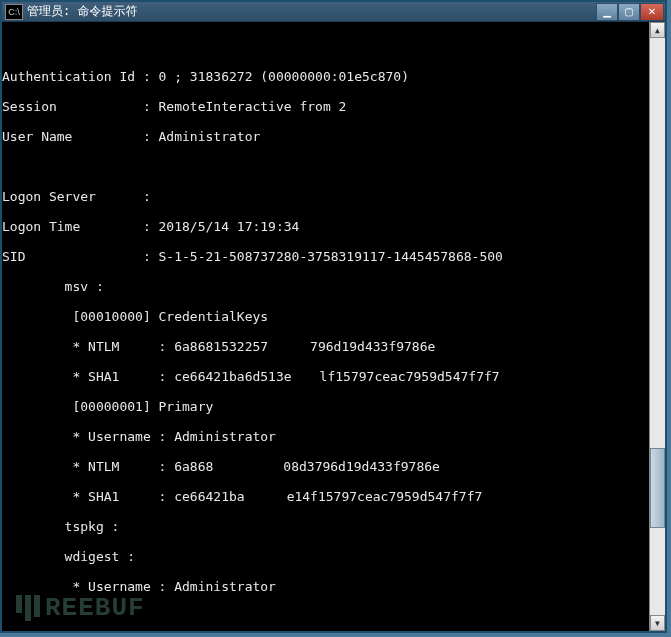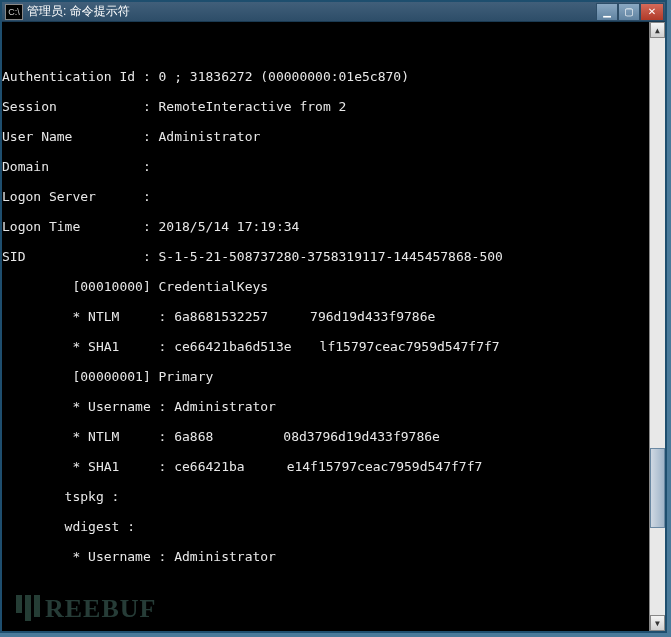--- a/index.html
+++ b/index.html
@@ -40,20 +40,21 @@
     display: flex;
     align-items: center;
     justify-content: center;
     font-size: 9px;
     color: #ccc;
     margin-right: 4px;
   }
   .titlebar .title-text {
     flex: 1;
     white-space: nowrap;
+    font-family: Liberation Mono, monospace;
   }
   .title-buttons {
     display: flex;
     height: 18px;
     margin-right: 1px;
   }
   .title-btn {
     width: 22px;
     height: 18px;
     background: linear-gradient(to bottom, #8aa8c2, #5f82a0);
@@ -129,21 +130,21 @@
     vertical-align: -2px;
   }
   .redact.s  { width: 28px; }
   .redact.m  { width: 42px; }
   .redact.l  { width: 70px; }
   .redact.xl { width: 95px; }
   .watermark {
     position: absolute;
     left: 14px;
     bottom: 10px;
-    font-family: Liberation Serif, serif;
+    font-family: Liberation Mono, monospace;
     font-size: 26px;
     font-weight: bold;
     color: rgba(70, 110, 100, 0.55);
     letter-spacing: 1px;
     pointer-events: none;
     display: flex;
     align-items: center;
   }
   .watermark .bars {
     display: inline-flex;
@@ -169,24 +170,25 @@
       <div class="title-btn">▢</div>
       <div class="title-btn close">✕</div>
     </div>
   </div>
 
   <div class="term-body">
 <span class="line"></span>
 <span class="line">Authentication Id : 0 ; 31836272 (00000000:01e5c870)</span>
 <span class="line">Session           : RemoteInteractive from 2</span>
 <span class="line">User Name         : Administrator</span>
-<span class="line"><span>Domain            : </span><span class="redact xl"></span></span>
+<span class="line"><span class="redact xl"></span></span>
 <span class="line"><span>Logon Server      : </span><span class="redact xl"></span></span>
 <span class="line">Logon Time        : 2018/5/14 17:19:34</span>
 <span class="line">SID               : S-1-5-21-508737280-3758319117-1445457868-500</span>
+<span class="line">        msv :</span>
 <span class="line">         [00010000] CredentialKeys</span>
 <span class="line"><span>         * NTLM     : 6a8681532257</span><span class="redact m"></span><span>796d19d433f9786e</span></span>
 <span class="line"><span>         * SHA1     : ce66421ba6d513e</span><span class="redact s"></span><span>lf15797ceac7959d547f7f7</span></span>
 <span class="line">         [00000001] Primary</span>
 <span class="line">         * Username : Administrator</span>
 <span class="line"><span>         * NTLM     : 6a868</span><span class="redact l"></span><span>08d3796d19d433f9786e</span></span>
 <span class="line"><span>         * SHA1     : ce66421ba</span><span class="redact m"></span><span>e14f15797ceac7959d547f7f7</span></span>
 <span class="line">        tspkg :</span>
 <span class="line">        wdigest :</span>
 <span class="line">         * Username : Administrator</span>

